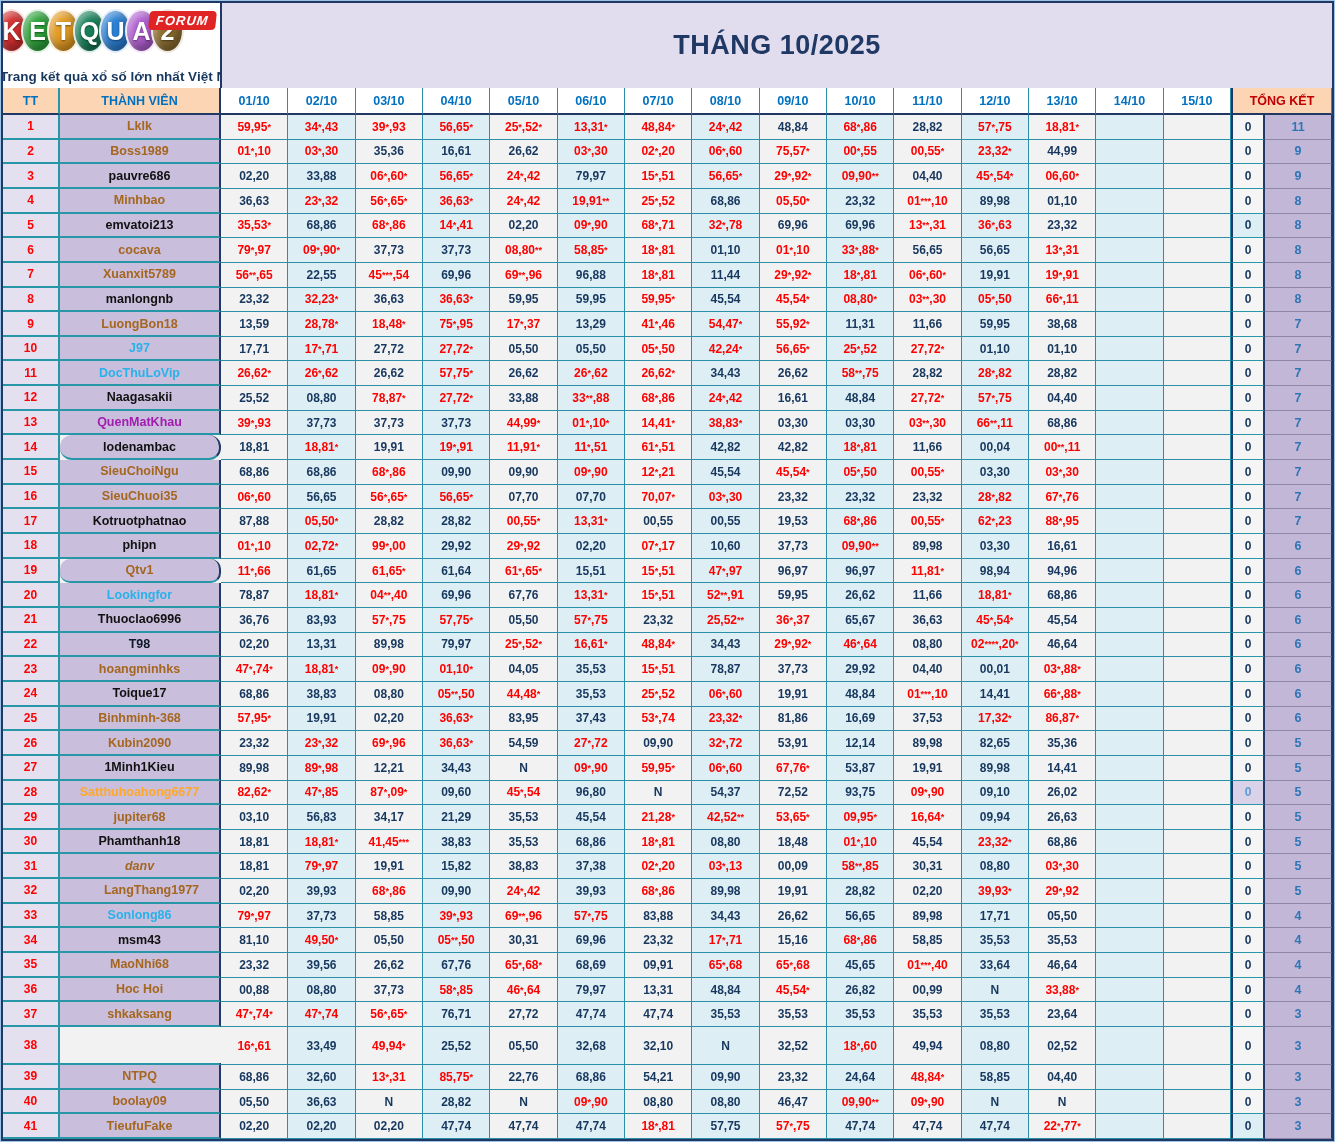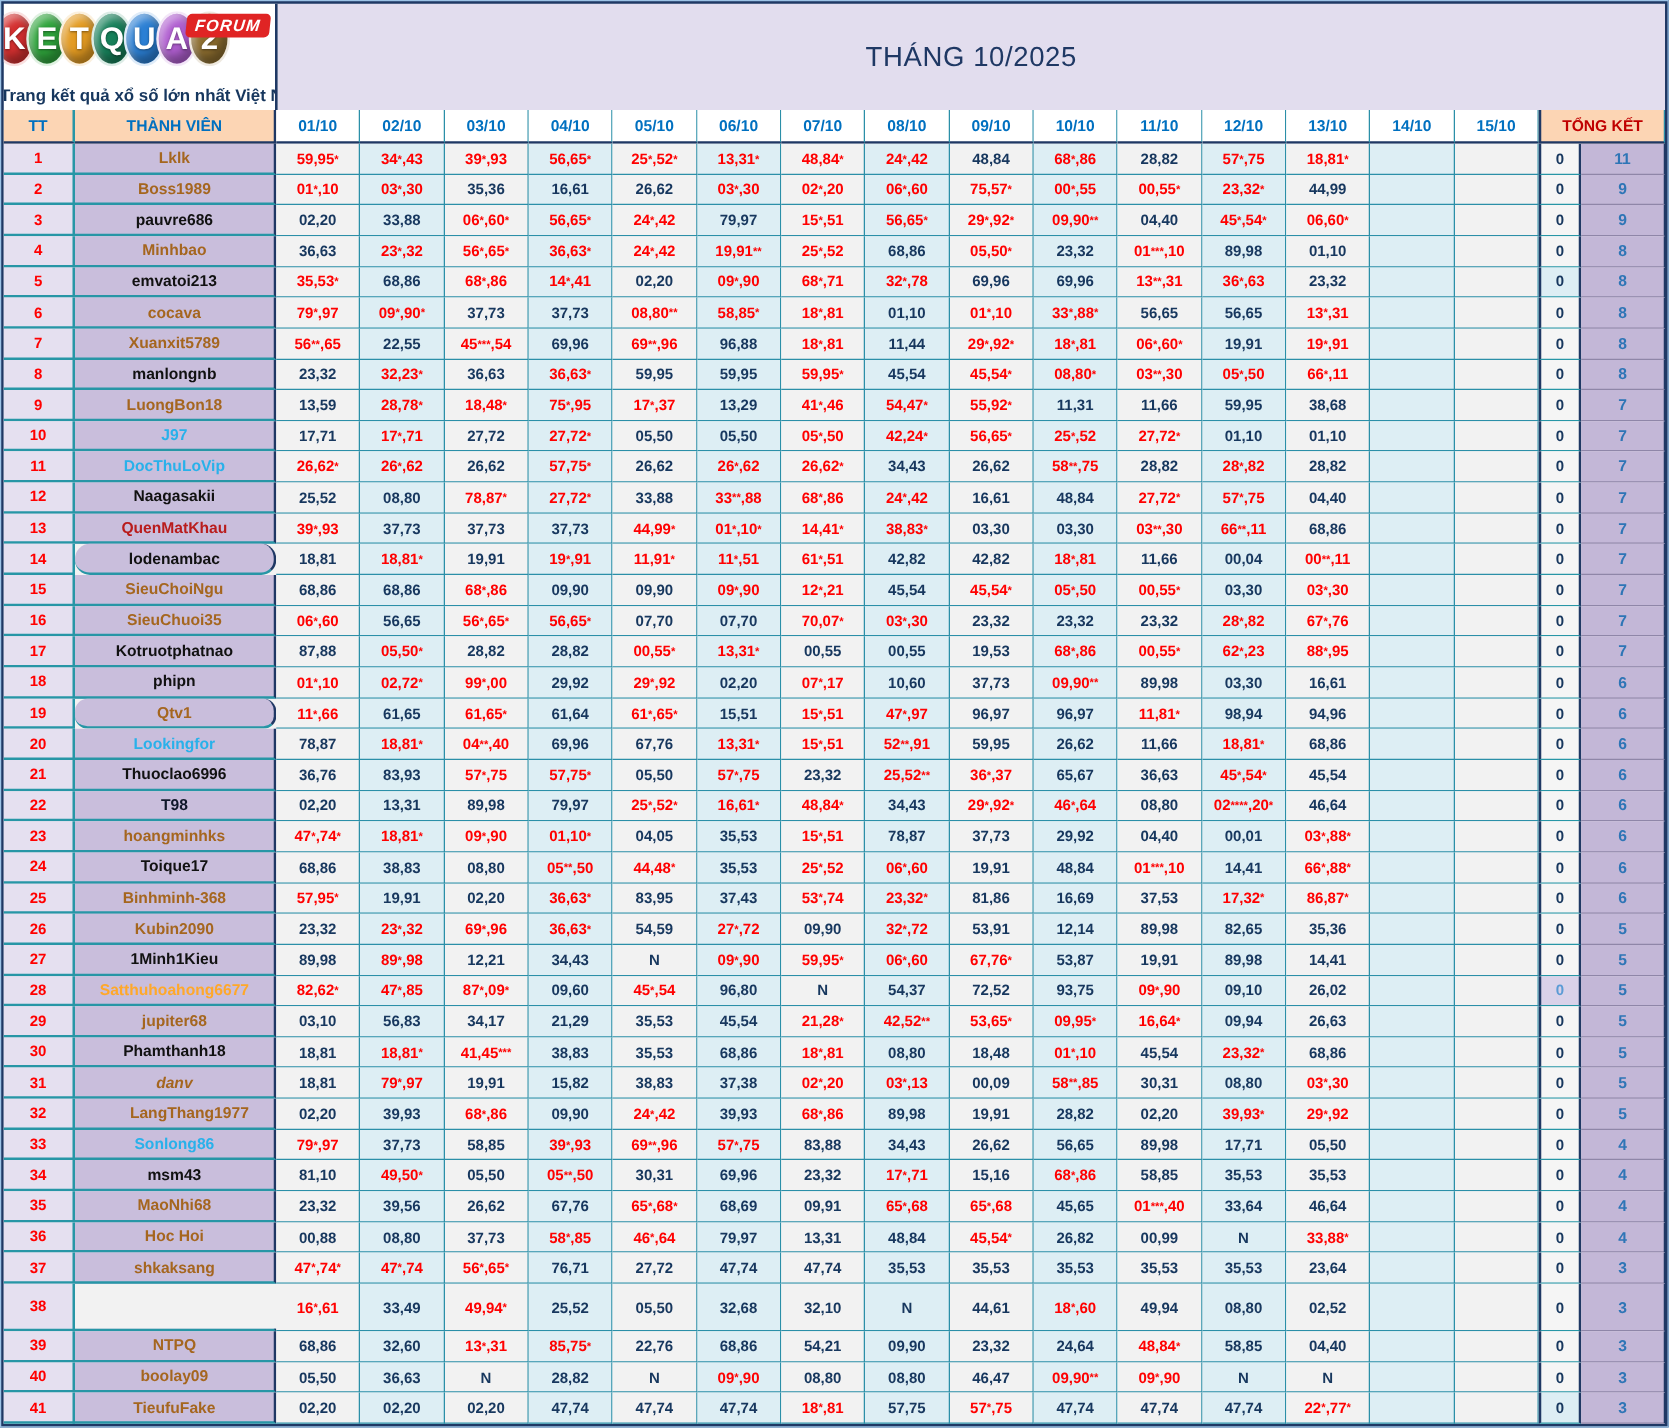--- a/index.html
+++ b/index.html
@@ -15,21 +15,21 @@
   .egg{width:33px;height:44px;border-radius:50%;display:flex;align-items:center;justify-content:center;
        color:#fff;font-weight:bold;font-size:25px;margin-right:-7px;border:2px solid rgba(255,255,255,.85);
        text-shadow:0 1px 2px rgba(0,0,0,.45);box-shadow:inset -4px -6px 8px rgba(0,0,0,.35), inset 3px 4px 6px rgba(255,255,255,.45);}
   .forum-badge{position:absolute;top:8px;right:4px;background:#e02424;color:#fff;font-weight:bold;font-style:italic;
        font-size:13px;padding:2px 7px;border-radius:4px;letter-spacing:1px;transform:skewX(-6deg);}
   .tagline{position:absolute;left:0px;bottom:4px;width:230px;color:#17375e;font-weight:bold;font-size:13.5px;white-space:nowrap;margin-left:-3px;}
   .right-head{flex:1;display:flex;flex-direction:column;}
   .banner{height:25px;flex:0 0 25px;background:#bdd7ee;border-bottom:2px solid #1f3864;
           display:flex;align-items:center;justify-content:center;color:#e36c0a;font-weight:bold;font-size:11.5px;}
   .month{flex:1;background:#e2ddee;display:flex;align-items:center;justify-content:center;
-         color:#1f3864;font-weight:normal;font-size:22px;letter-spacing:.5px;}
+         color:#1f3864;font-weight:bold;font-size:27px;letter-spacing:.5px;}
 
   
   .grid{width:100%;height:1051px;display:grid;background:#f2f2f2;
         grid-template-columns:57px 161px repeat(15,1fr) 34px 67px;
         grid-template-rows:27px repeat(41,1fr);}
   .cell{display:flex;align-items:center;justify-content:center;font-weight:bold;font-size:12px;overflow:hidden;}
   sup{font-size:9px;line-height:0;}
   
   .h{background:#ffffff;color:#0070c0;border-right:1px solid #2b8fa8;border-bottom:2px solid #1f3864;font-size:12.5px;}
   .h-peach{background:#fcd5b4;}
@@ -312,21 +312,21 @@
         <div class="cell day col-odd">16,61</div>
         <div class="cell day col-even">48,84</div>
         <div class="cell day col-odd red">27,72<sup>*</sup></div>
         <div class="cell day col-even red">57<sup>*</sup>,75</div>
         <div class="cell day col-odd">04,40</div>
         <div class="cell day col-even"></div>
         <div class="cell day col-odd"></div>
         <div class="cell zero">0</div>
         <div class="cell total">7</div>
         <div class="cell tt">13</div>
-        <div class="cell name" style="color: #b91c1c;">QuenMatKhau</div>
+        <div class="cell name" style="color: #a21caf;">QuenMatKhau</div>
         <div class="cell day col-odd red">39<sup>*</sup>,93</div>
         <div class="cell day col-even">37,73</div>
         <div class="cell day col-odd">37,73</div>
         <div class="cell day col-even">37,73</div>
         <div class="cell day col-odd red">44,99<sup>*</sup></div>
         <div class="cell day col-even red">01<sup>*</sup>,10<sup>*</sup></div>
         <div class="cell day col-odd red">14,41<sup>*</sup></div>
         <div class="cell day col-even red">38,83<sup>*</sup></div>
         <div class="cell day col-odd">03,30</div>
         <div class="cell day col-even">03,30</div>
@@ -796,21 +796,21 @@
         <div class="cell tt">38</div>
         <div class="cell name" style="color: rgb(255, 168, 42); margin-top: 36px;">Hainam8888</div>
         <div class="cell day col-odd red">16<sup>*</sup>,61</div>
         <div class="cell day col-even">33,49</div>
         <div class="cell day col-odd red">49,94<sup>*</sup></div>
         <div class="cell day col-even">25,52</div>
         <div class="cell day col-odd">05,50</div>
         <div class="cell day col-even">32,68</div>
         <div class="cell day col-odd">32,10</div>
         <div class="cell day col-even">N</div>
-        <div class="cell day col-odd">44,61</div>
+        <div class="cell day col-odd">32,52</div>
         <div class="cell day col-even red">18<sup>*</sup>,60</div>
         <div class="cell day col-odd">49,94</div>
         <div class="cell day col-even">08,80</div>
         <div class="cell day col-odd">02,52</div>
         <div class="cell day col-even"></div>
         <div class="cell day col-odd"></div>
         <div class="cell zero">0</div>
         <div class="cell total">3</div>
         <div class="cell tt">39</div>
         <div class="cell name" style="color: rgb(165, 102, 31);">NTPQ</div>

